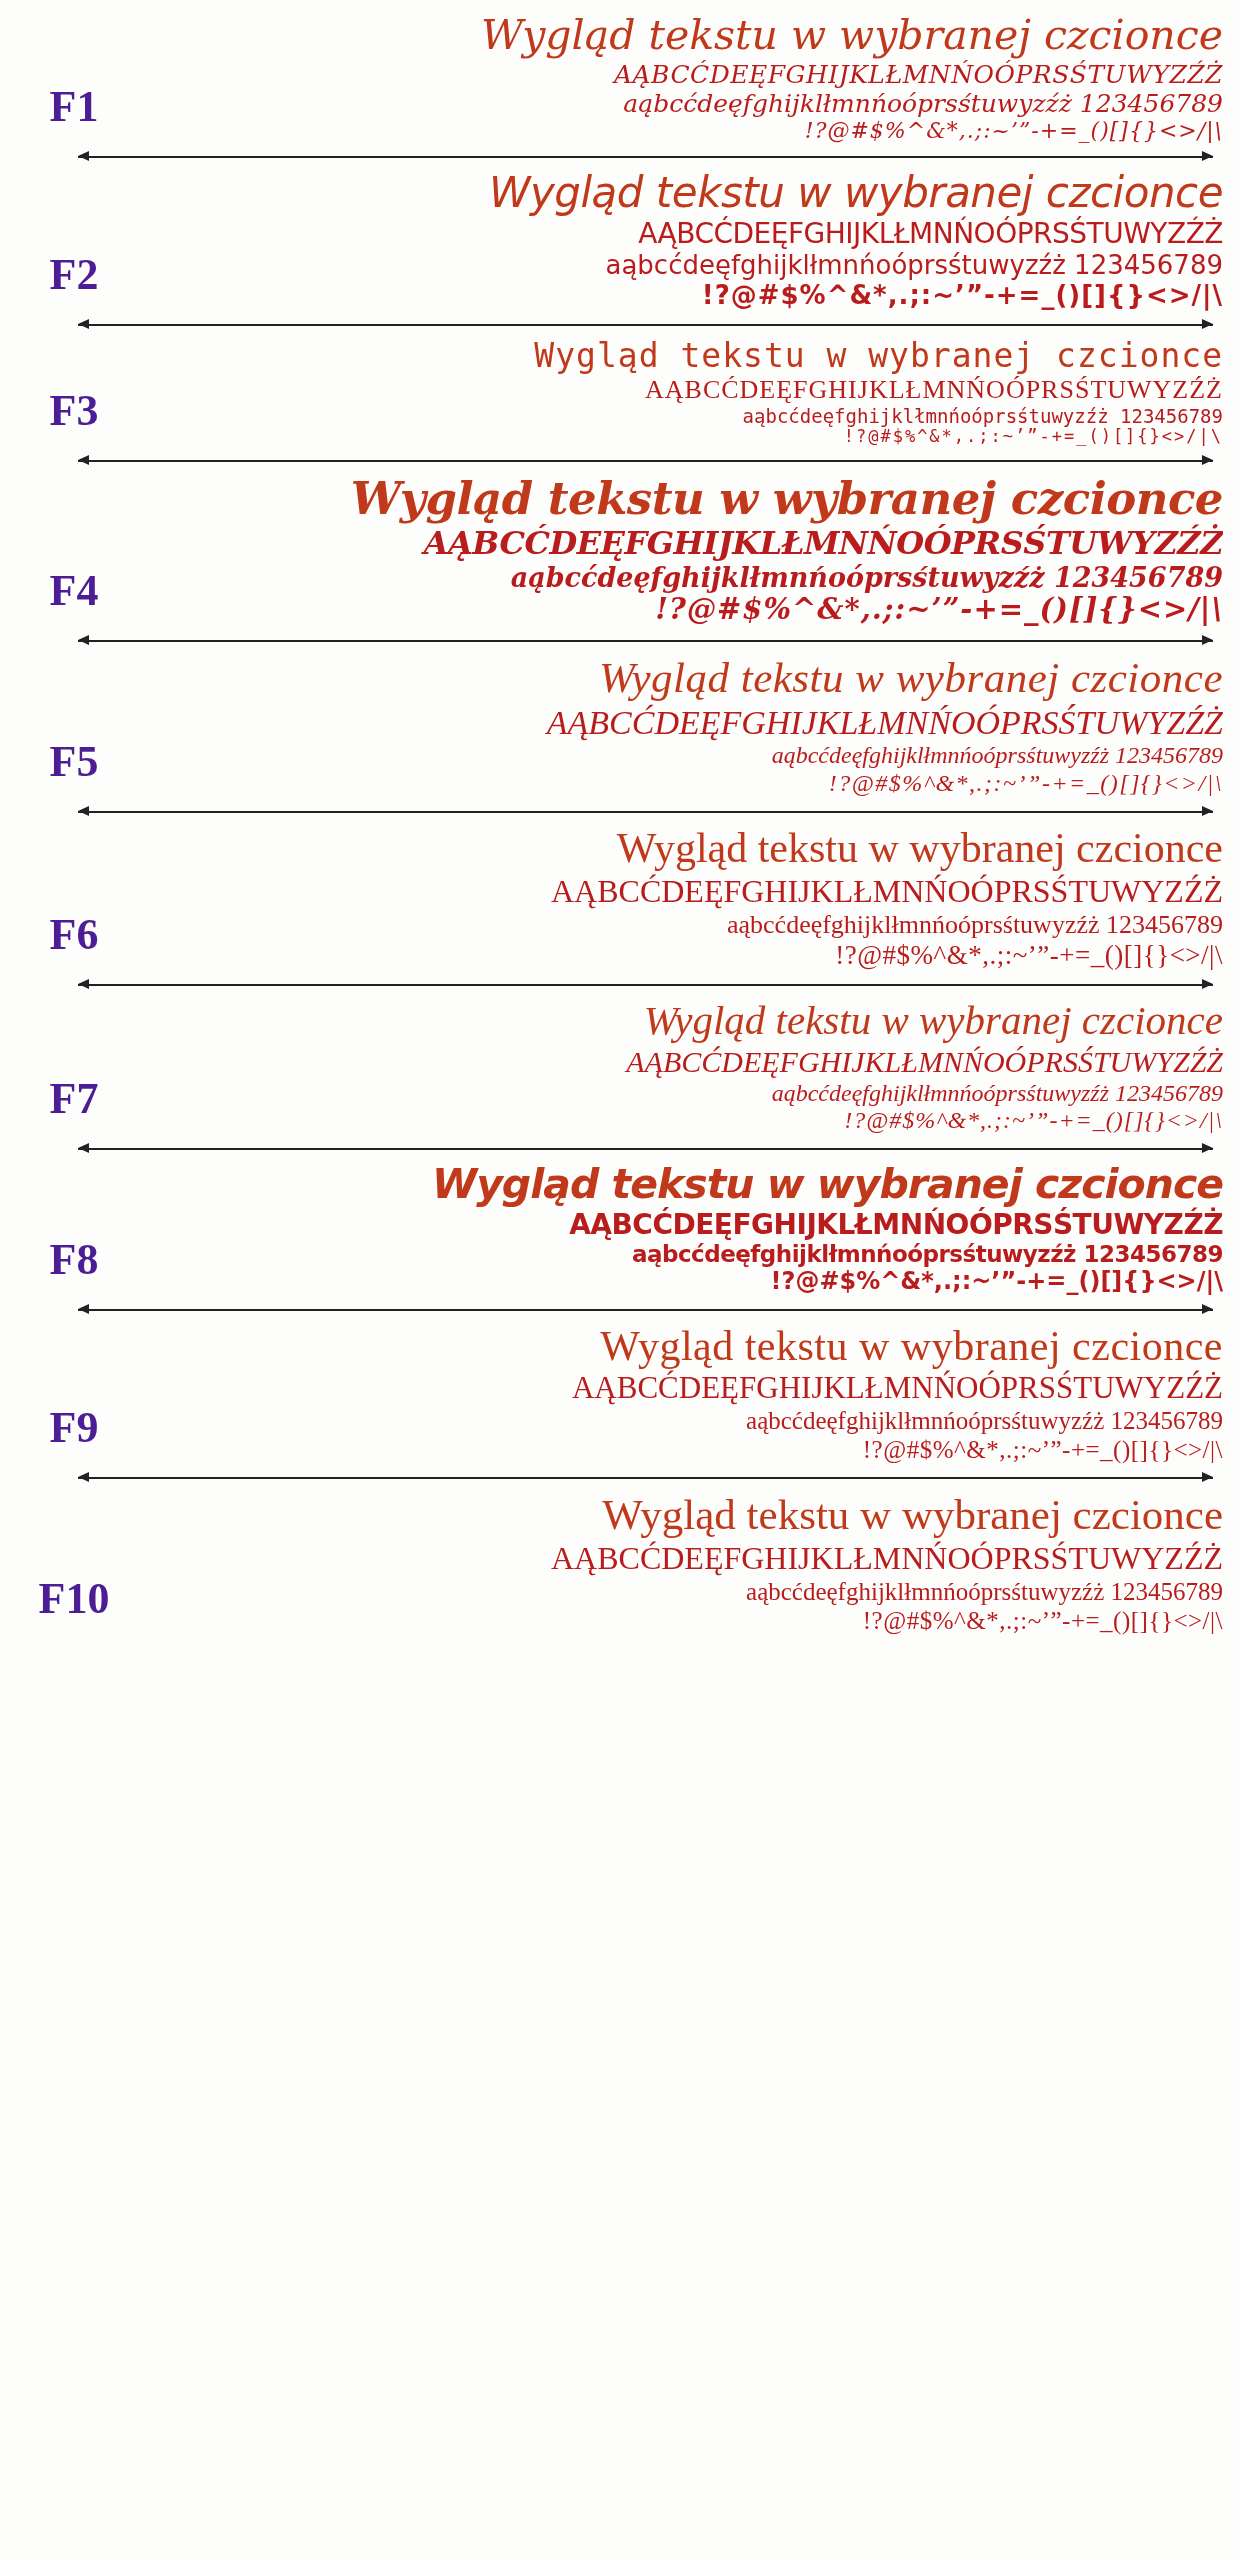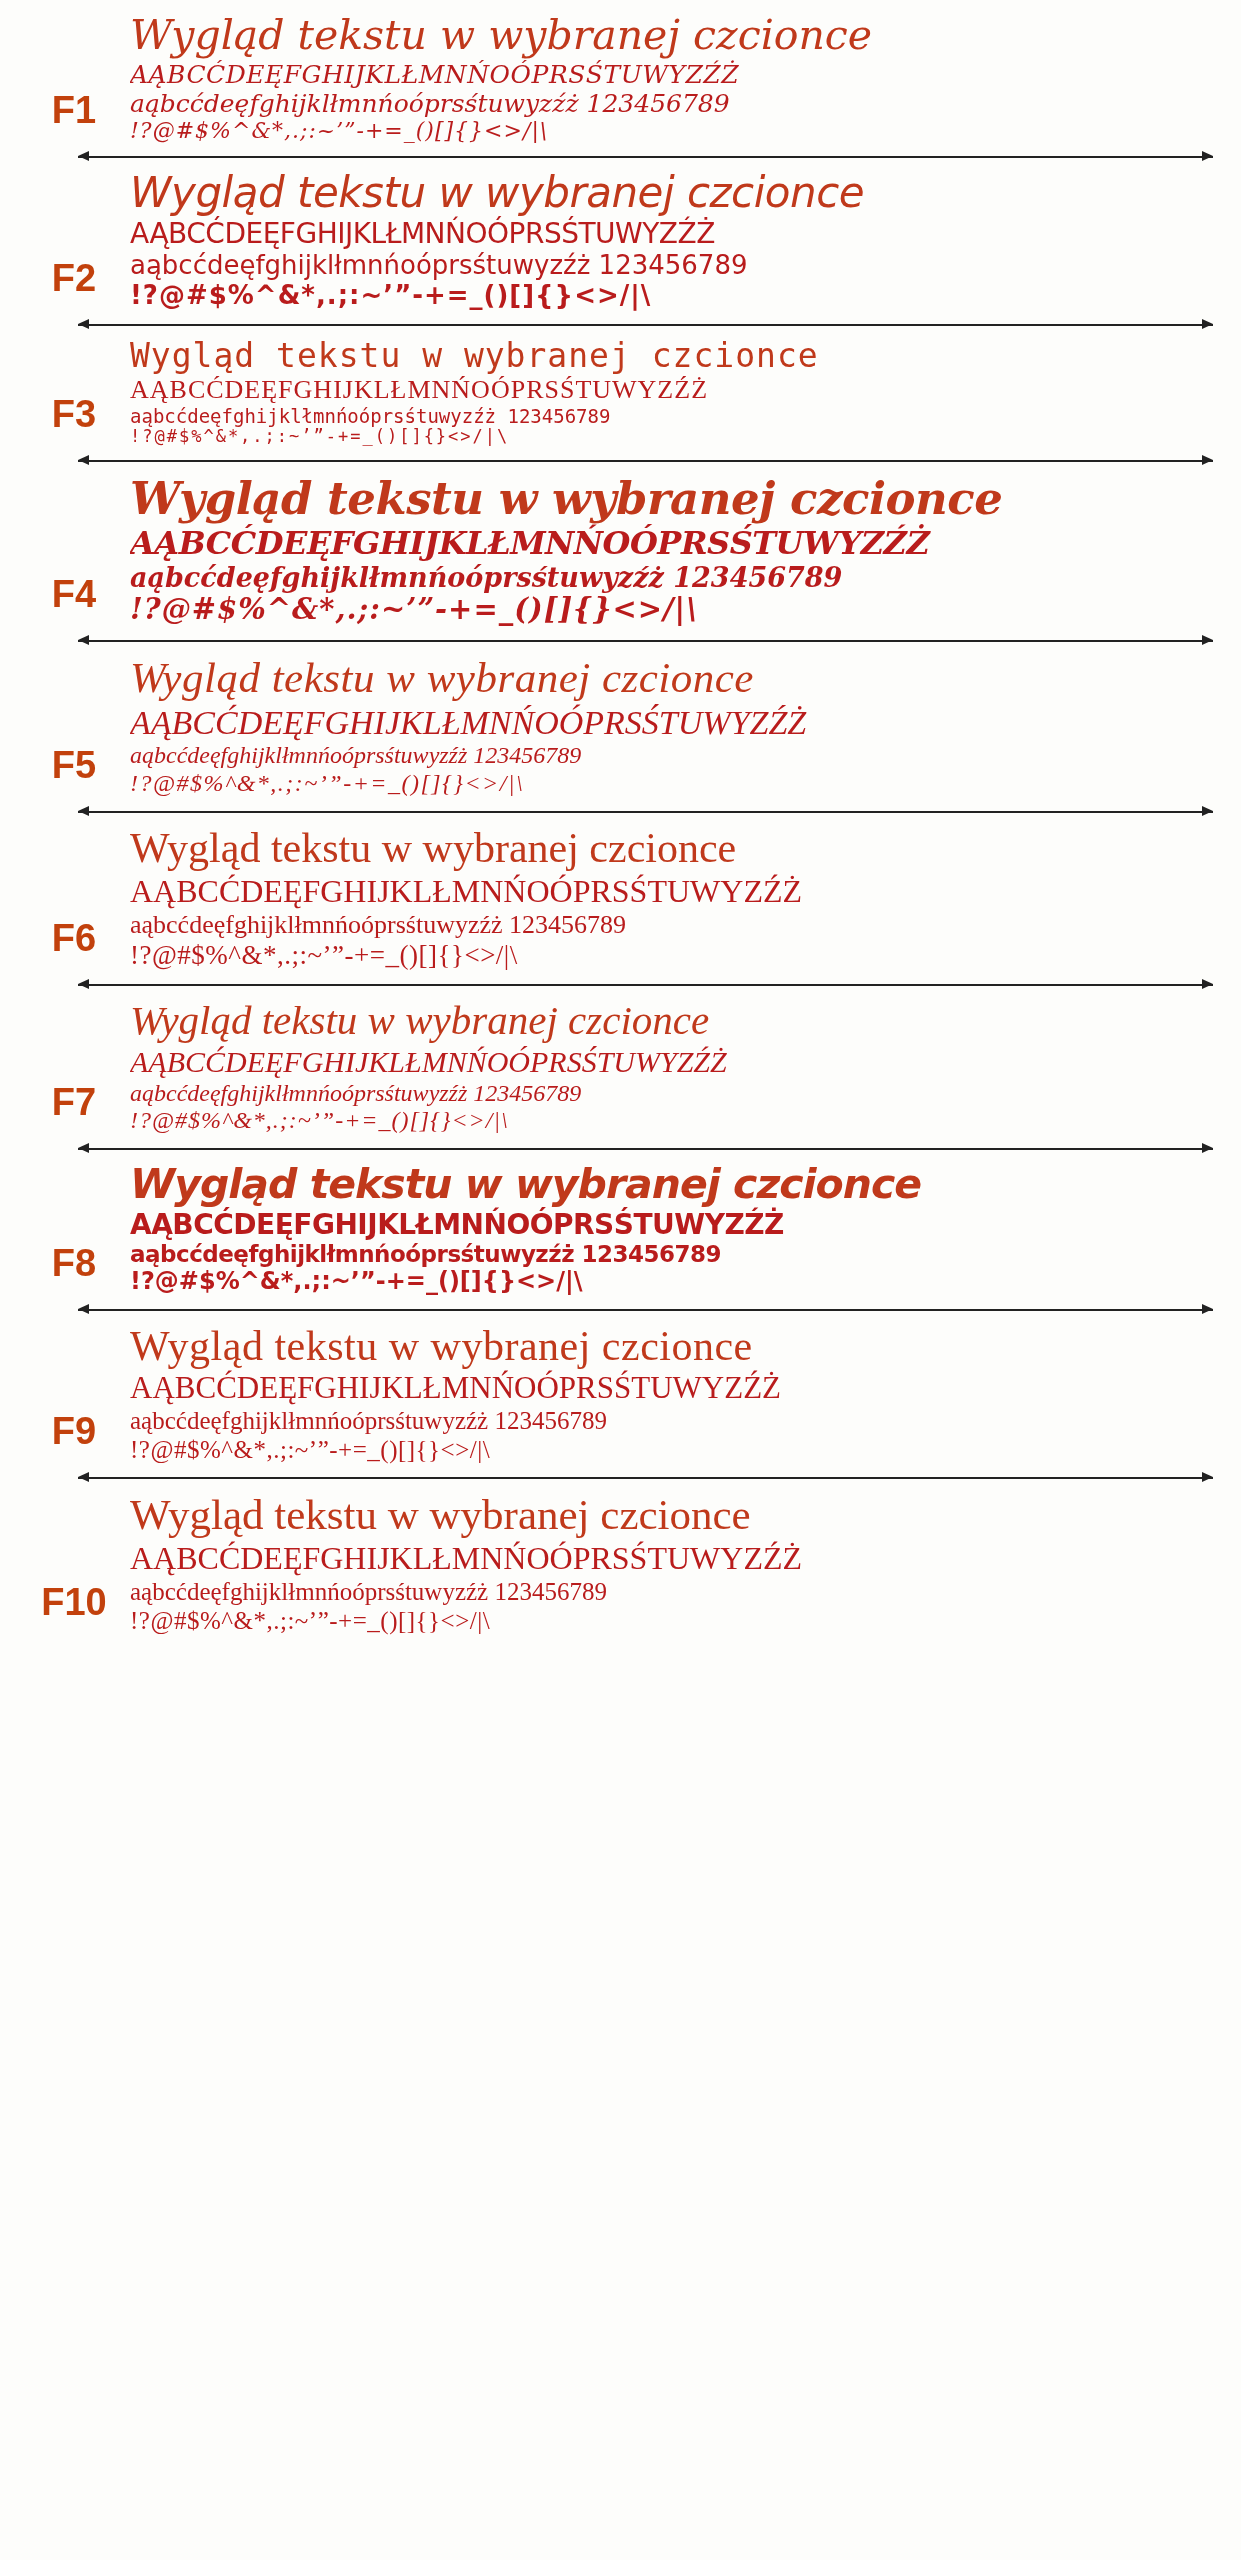--- a/index.html
+++ b/index.html
@@ -20,32 +20,32 @@
   .specimen {
     position: relative;
     display: flex;
     align-items: center;
     padding: 2px 0 0 0;
   }
   .label {
     width: 112px;
     min-width: 112px;
     text-align: center;
-    color: #c2410c;
-    font-family: Liberation Sans, sans-serif;
+    color: #4c1d95;
+    font-family: Liberation Serif, serif;
     font-weight: 700;
-    font-size: 38px;
+    font-size: 44px;
     line-height: 1;
     letter-spacing: 0px;
     align-self: flex-end;
     padding-bottom: 14px;
   }
   .block {
     flex: 1;
-    text-align: left;
+    text-align: right;
     overflow: hidden;
   }
   .line-head {
     color: #c0391b;
     line-height: 1.16;
     white-space: nowrap;
   }
   .line-upper, .line-lower, .line-sym {
     color: #b91c1c;
     line-height: 1.16;

